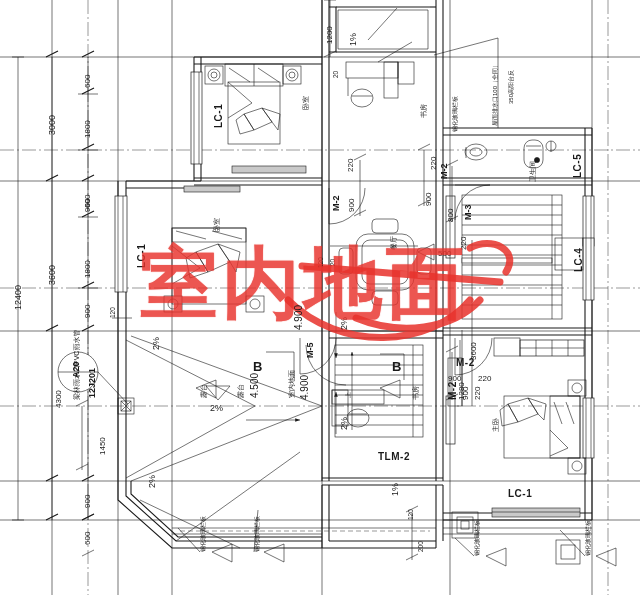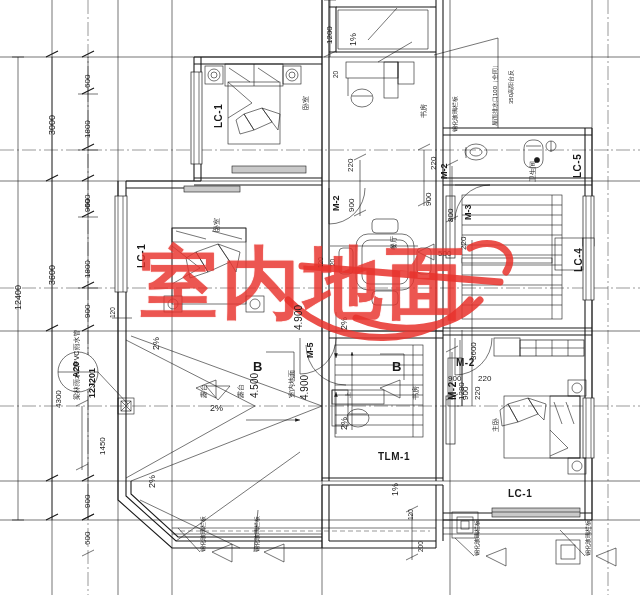--- a/index.html
+++ b/index.html
@@ -608,21 +608,21 @@
 <div class="t code rot90" style="left:448px;top:400px;">M-2</div>
 <div class="t dim-s rot90" style="left:462px;top:400px;">900</div>
 <div class="t dim-s rot90" style="left:474px;top:400px;">220</div>
 
 <div class="t code" style="left:456px;top:358px;">M-2</div>
 <div class="t dim-s" style="left:448px;top:375px;">900</div>
 <div class="t dim-s" style="left:478px;top:375px;">220</div>
 
 <div class="t code-s rot90" style="left:306px;top:358px;">M-5</div>
 
-<div class="t code" style="left:378px;top:452px;">TLM-1</div>
+<div class="t code" style="left:378px;top:452px;">TLM-2</div>
 
 <div class="t cn rot90" style="left:390px;top:250px;">餐厅</div>
 
 <div class="t dim-xs rot90" style="left:318px;top:268px;">120</div>
 <div class="t dim-xs rot90" style="left:330px;top:266px;">20</div>
 
 <div class="t dim-s" style="left:438px;top:250px;">500</div>
 
 <div class="t dim-s rot90" style="left:458px;top:400px;">1280</div>
 <div class="t dim-s rot90" style="left:470px;top:360px;">3600</div>

